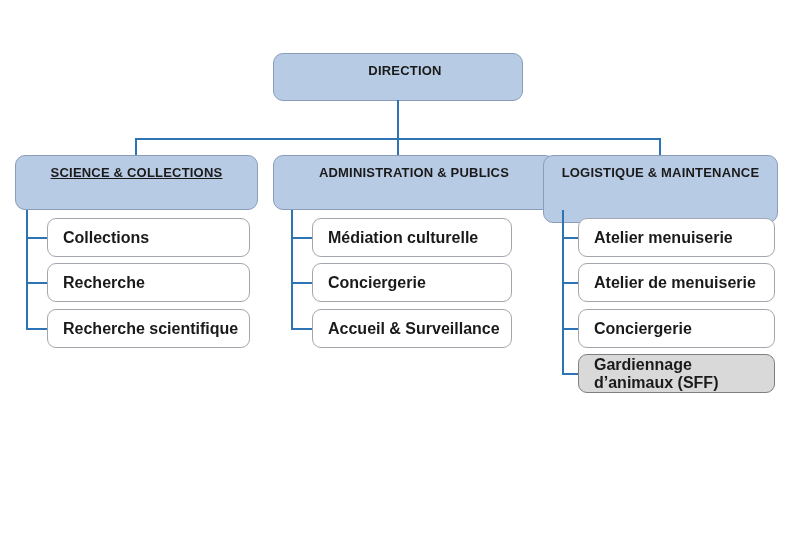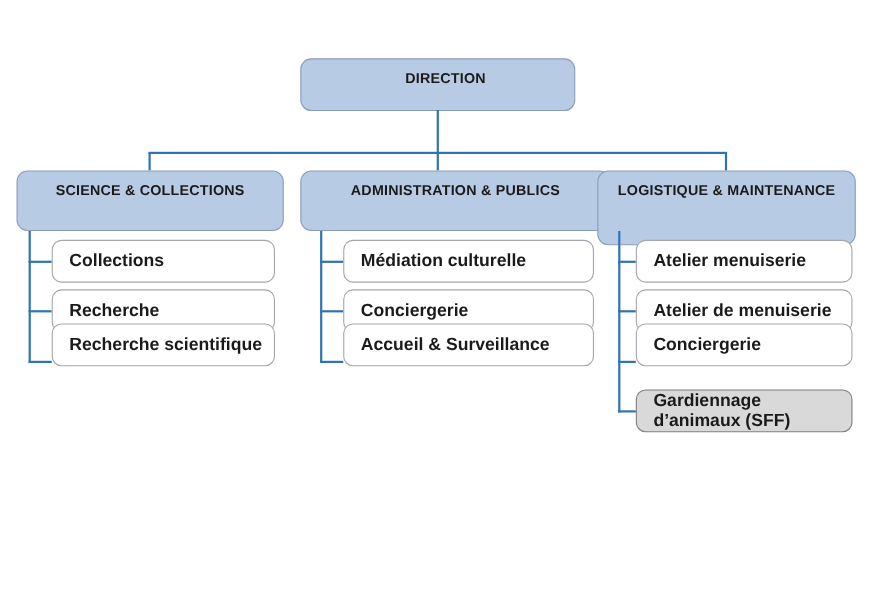--- a/index.html
+++ b/index.html
@@ -25,21 +25,21 @@
     border: 1.5px solid var(--node-border, #8a9cba);
     border-radius: 10px;
     display: flex;
     justify-content: center;
     align-items: flex-start;
     font-size: 13px;
     letter-spacing: 0.2px;
     text-align: center;
   }
   .node.root   { left: 273px; top: 53px;  width: 250px; height: 48px; padding-top: 9px; padding-left: 14px; }
-  .node.head-1 { left: 15px;  top: 155px; width: 243px; height: 55px; padding-top: 9px; }
+  .node.head-1 { left: 15px;  top: 155px; width: 243px; height: 55px; padding-top: 9px; text-decoration: underline; }
   .node.head-2 { left: 273px; top: 155px; width: 282px; height: 55px; padding-top: 9px; }
   .node.head-3 { left: 543px; top: 155px; width: 235px; height: 68px; padding-top: 9px; }
 
   
   .leaf {
     position: absolute;
     box-sizing: border-box;
     background: var(--leaf-fill, #ffffff);
     border: 1.5px solid var(--leaf-border, #a3a7ad);
     border-radius: 9px;
@@ -47,25 +47,25 @@
     align-items: center;
     padding-left: 15px;
     font-size: 16px;
     height: 39px;
   }
   .leaf.gray {
     background: var(--leaf-gray-fill, #d9d9d9);
     border-color: var(--leaf-gray-border, #7f7f7f);
   }
   .col1 .leaf { left: 47px;  width: 203px; }
-  .col2 .leaf { left: 312px; width: 228px; }
+  .col2 .leaf { left: 312px; width: 200px; }
   .col3 .leaf { left: 578px; width: 197px; }
   .row-0 { top: 218px; }
   .row-1 { top: 263px; }
-  .row-2 { top: 294px; }
+  .row-2 { top: 309px; }
   .row-3 { top: 354px; }
 
   
   .line {
     position: absolute;
     background: var(--connector, #2e74b5);
   }
   .stem      { left: 397px; top: 100px; width: 2px;   height: 39px; }
   .crossbar  { left: 135px; top: 138px; width: 526px; height: 2px;  }
   .drop-1    { left: 135px; top: 139px; width: 2px;   height: 16px; }

